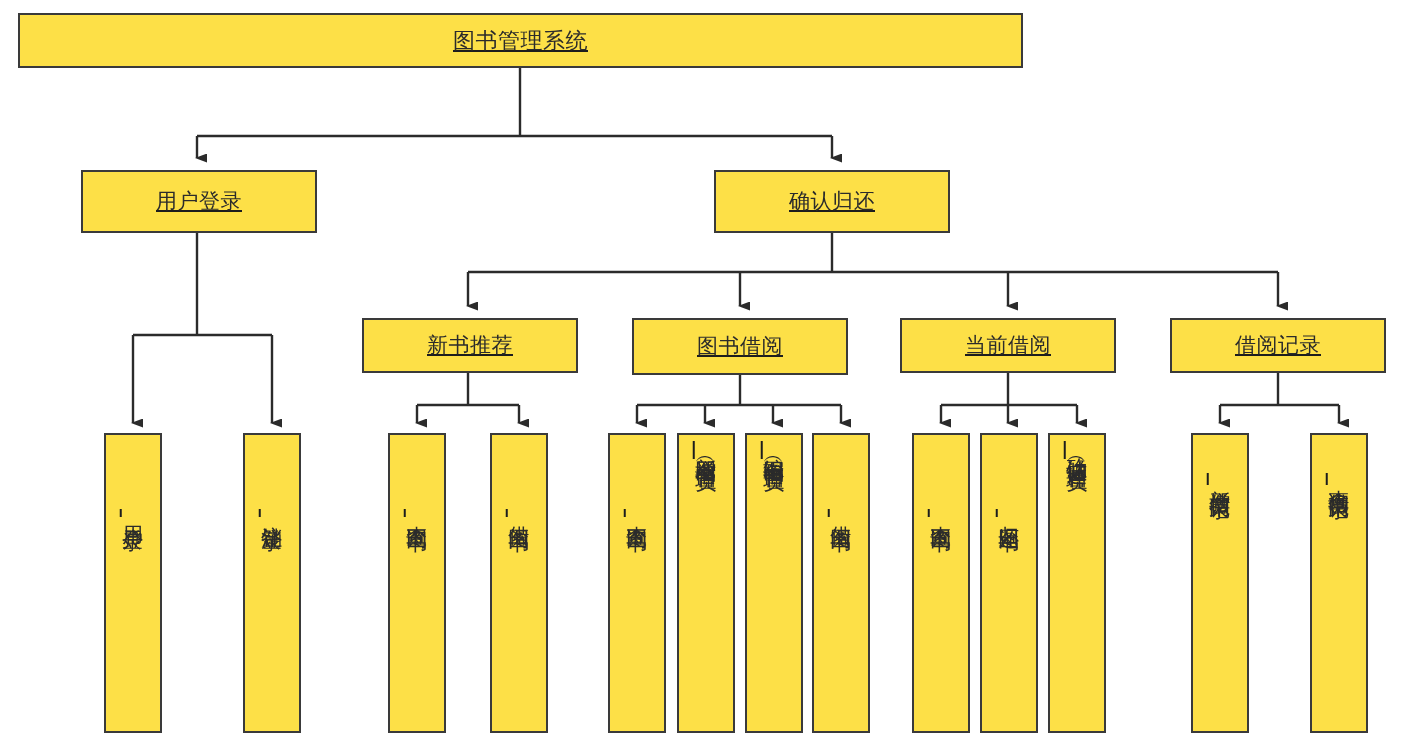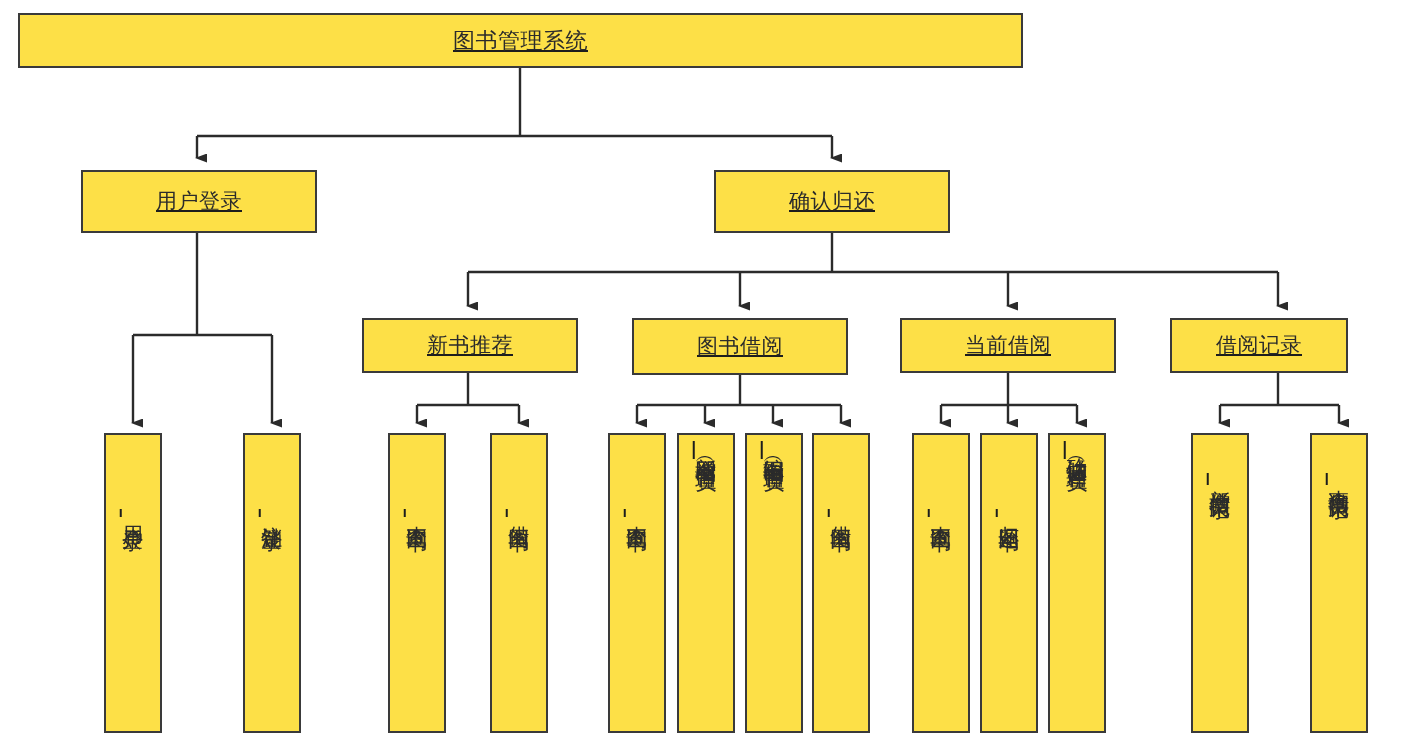--- a/index.html
+++ b/index.html
@@ -146,21 +146,21 @@
 
   <div class="node" style="left:362px; top:318px; width:216px; height:55px;">
     <span class="label">新书推荐</span>
   </div>
   <div class="node" style="left:632px; top:318px; width:216px; height:57px;">
     <span class="label">图书借阅</span>
   </div>
   <div class="node" style="left:900px; top:318px; width:216px; height:55px;">
     <span class="label">当前借阅</span>
   </div>
-  <div class="node" style="left:1170px; top:318px; width:178px; height:55px;">
+  <div class="node" style="left:1170px; top:318px; width:216px; height:55px;">
     <span class="label">借阅记录</span>
   </div>
 
   <div class="node vert" style="left:104px; top:433px; width:58px; height:300px; padding-top:70px;">
     <span class="label">用户登录</span>
   </div>
   <div class="node vert" style="left:243px; top:433px; width:58px; height:300px; padding-top:70px;">
     <span class="label">注销登录</span>
   </div>
 

